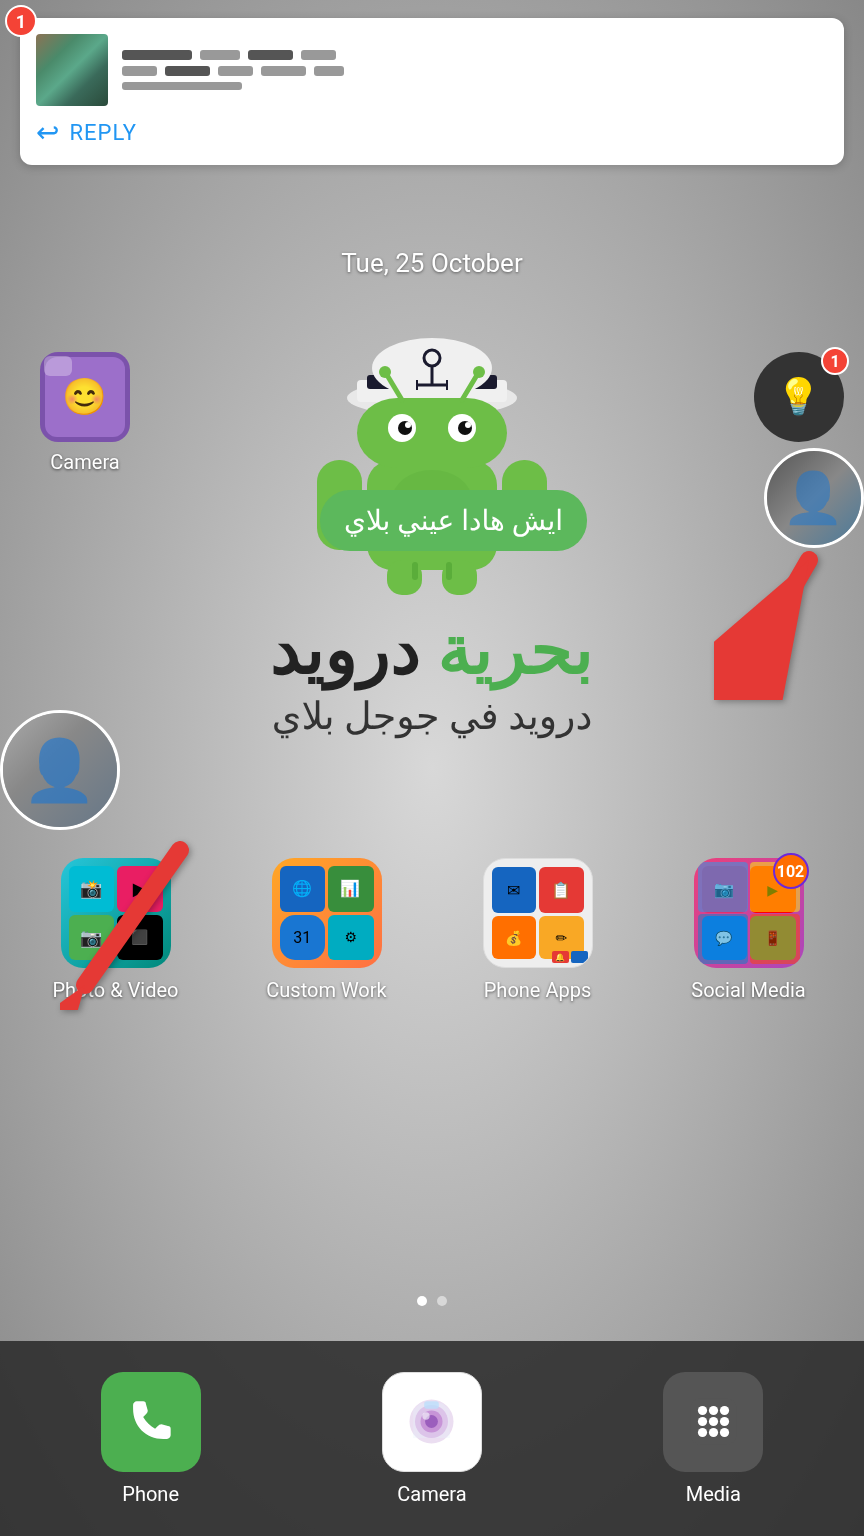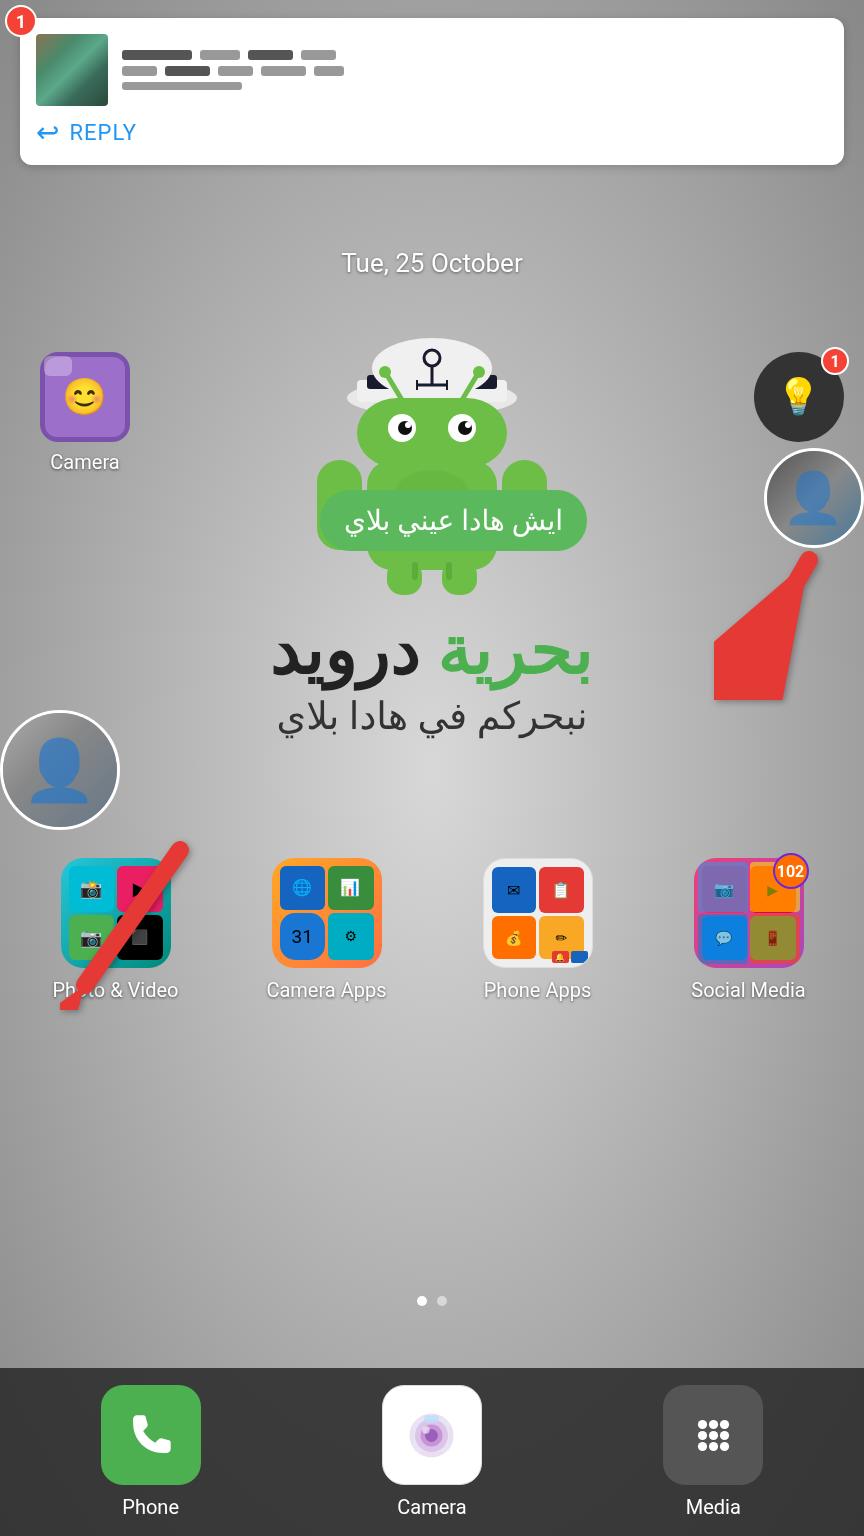--- a/index.html
+++ b/index.html
@@ -367,21 +367,21 @@
     }
     .dot.active {
       background: white;
     }
 
     
     .dock {
       position: absolute;
       bottom: 0;
       left: 0; right: 0;
-      height: 168px;
+      height: 195px;
       background: rgba(40,40,40,0.85);
       display: flex;
       align-items: center;
       justify-content: space-around;
       padding: 0 10px;
       z-index: 20;
     }
     .dock-item {
       text-align: center;
       width: 130px;
@@ -534,21 +534,21 @@
   </div>
 </div>
 <div class="person-badge">1</div>
 
 <div class="watermark">
   <div class="watermark-line1">
     <span class="wm-green">بحرية</span>
     <span style="color:white;"> </span>
     <span class="wm-dark">درويد</span>
   </div>
-  <div class="watermark-line2">نبحركم في هادا بلاي</div>
+  <div class="watermark-line2">درويد في جوجل بلاي</div>
 </div>
 
 <svg class="red-arrow-svg" style="position:absolute;top:540px;right:30px;z-index:25;width:120px;height:160px;" viewBox="0 0 120 160">
   <defs>
     <marker id="arrowhead1" markerWidth="10" markerHeight="7" refX="10" refY="3.5" orient="auto">
       <polygon points="0 0, 10 3.5, 0 7" fill="#E53935"></polygon>
     </marker>
   </defs>
   <line x1="20" y1="150" x2="95" y2="20" stroke="#E53935" stroke-width="18" stroke-linecap="round" marker-end="url(#arrowhead1)"></line>
 </svg>
@@ -574,25 +574,25 @@
       </div>
     </div>
     <div class="folder-label">Photo &amp; Video</div>
   </div>
 
   <div class="folder-item">
     <div class="folder-icon custom-folder">
       <div class="folder-grid">
         <div class="folder-cell" style="background:#1565C0;font-size:16px;">🌐</div>
         <div class="folder-cell" style="background:#388E3C;font-size:16px;">📊</div>
-        <div class="folder-cell" style="background:#1976D2;font-size:19px;border-radius:15px;">31</div>
+        <div class="folder-cell" style="background:#1976D2;font-size:16px;border-radius:15px;">31</div>
         <div class="folder-cell" style="background:#00ACC1;font-size:14px;">⚙</div>
       </div>
     </div>
-    <div class="folder-label">Camera Apps</div>
+    <div class="folder-label">Custom Work</div>
   </div>
 
   <div class="folder-item">
     <div class="folder-icon work-folder">
       <div class="folder-grid">
         <div class="folder-cell" style="background:#1565C0;font-size:16px;">✉</div>
         <div class="folder-cell" style="background:#E53935;font-size:16px;">📋</div>
         <div class="folder-cell" style="background:#FF6F00;font-size:14px;">💰</div>
         <div class="folder-cell" style="background:#F9A825;font-size:14px;">✏</div>
       </div>

